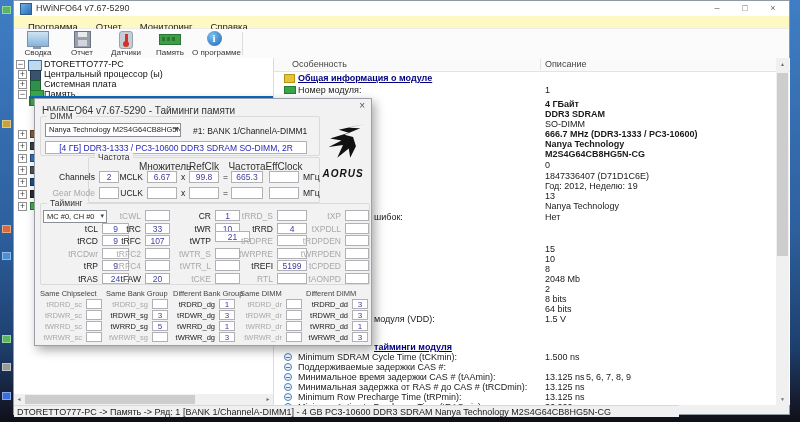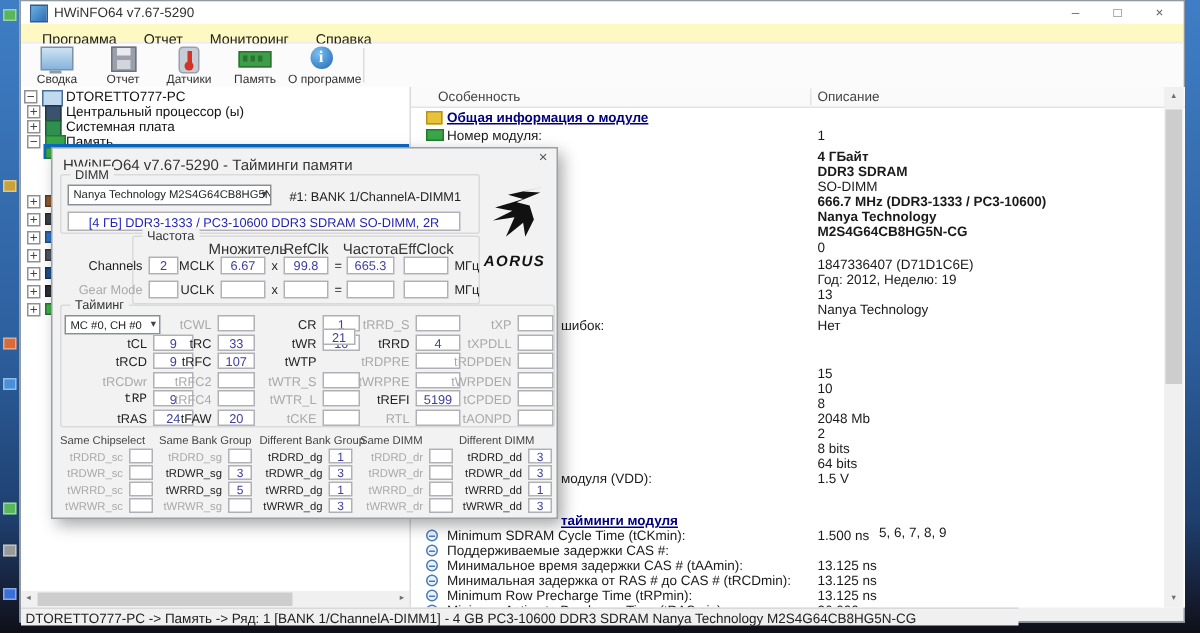--- a/index.html
+++ b/index.html
@@ -217,21 +217,21 @@
           <div class="dval" style="top: 226px;">2</div>
           <div class="dval" style="top: 236px;">8 bits</div>
           <div class="dval" style="top: 246px;">64 bits</div>
           <div class="dlab" style="left: 100px; top: 256px;">модуля (VDD):</div>
           <div class="dval" style="top: 256px;">1.5 V</div>
           <div class="ic-clock" style="left: 10px; top: 295px;"></div>
           <div class="dlab" style="left: 24px; top: 294px;">Minimum SDRAM Cycle Time (tCKmin):</div>
           <div class="dval" style="top: 294px;">1.500 ns</div>
           <div class="ic-clock" style="left: 10px; top: 305px;"></div>
           <div class="dlab" style="left: 24px; top: 304px;">Поддерживаемые задержки CAS #:</div>
-          <div class="dval" style="top: 292px; padding-left: 41px;">5, 6, 7, 8, 9</div>
+          <div class="dval" style="top: 314px; padding-left: 41px;">5, 6, 7, 8, 9</div>
           <div class="ic-clock" style="left: 10px; top: 315px;"></div>
           <div class="dlab" style="left: 24px; top: 314px;">Минимальное время задержки CAS # (tAAmin):</div>
           <div class="dval" style="top: 314px;">13.125 ns</div>
           <div class="ic-clock" style="left: 10px; top: 325px;"></div>
           <div class="dlab" style="left: 24px; top: 324px;">Минимальная задержка от RAS # до CAS # (tRCDmin):</div>
           <div class="dval" style="top: 324px;">13.125 ns</div>
           <div class="ic-clock" style="left: 10px; top: 335px;"></div>
           <div class="dlab" style="left: 24px; top: 334px;">Minimum Row Precharge Time (tRPmin):</div>
           <div class="dval" style="top: 334px;">13.125 ns</div>
           <div class="ic-clock" style="left: 10px; top: 345px;"></div>
@@ -309,42 +309,42 @@
           <div class="fld" style="left: 234px; top: 88px; width: 30px; height: 12px;"></div>
           <div class="lbl" style="left: 268px; top: 89px;">МГц</div>
         </div>
         <div id="timingbody" style="position: absolute; left: 0px; top: 0px;">
           <div class="tlbl" style="left: 21px; top: 125px;">tCL</div>
           <div class="fld" style="left: 67px; top: 124px; width: 27px; height: 11px;">9</div>
           <div class="tlbl" style="left: 21px; top: 137px;">tRCD</div>
           <div class="fld" style="left: 67px; top: 136px; width: 27px; height: 11px;">9</div>
           <div class="tlbl dis" style="left: 21px; top: 150px;">tRCDwr</div>
           <div class="fld" style="left: 67px; top: 149px; width: 27px; height: 11px;"></div>
-          <div class="tlbl" style="left: 21px; top: 162px; font-family: Liberation Mono, monospace;">tRP</div>
+          <div class="tlbl" style="left: 21px; top: 162px;">tRP</div>
           <div class="fld" style="left: 67px; top: 161px; width: 27px; height: 11px;">9</div>
           <div class="tlbl" style="left: 21px; top: 175px;">tRAS</div>
           <div class="fld" style="left: 67px; top: 174px; width: 27px; height: 11px;">24</div>
           <div class="tlbl dis" style="left: 64px; top: 112px;">tCWL</div>
           <div class="fld" style="left: 110px; top: 111px; width: 25px; height: 11px;"></div>
           <div class="tlbl" style="left: 64px; top: 125px;">tRC</div>
           <div class="fld" style="left: 110px; top: 124px; width: 25px; height: 11px;">33</div>
           <div class="tlbl" style="left: 64px; top: 137px;">tRFC</div>
           <div class="fld" style="left: 110px; top: 136px; width: 25px; height: 11px;">107</div>
           <div class="tlbl dis" style="left: 64px; top: 150px;">tRFC2</div>
           <div class="fld" style="left: 110px; top: 149px; width: 25px; height: 11px;"></div>
           <div class="tlbl dis" style="left: 64px; top: 162px;">tRFC4</div>
           <div class="fld" style="left: 110px; top: 161px; width: 25px; height: 11px;"></div>
           <div class="tlbl" style="left: 64px; top: 175px;">tFAW</div>
           <div class="fld" style="left: 110px; top: 174px; width: 25px; height: 11px;">20</div>
           <div class="tlbl" style="left: 134px; top: 112px;">CR</div>
           <div class="fld" style="left: 180px; top: 111px; width: 25px; height: 11px;">1</div>
           <div class="tlbl" style="left: 134px; top: 125px;">tWR</div>
           <div class="fld" style="left: 180px; top: 124px; width: 25px; height: 11px;">10</div>
           <div class="tlbl" style="left: 134px; top: 137px;">tWTP</div>
-          <div class="fld" style="left: 180px; top: 120px; width: 22px; height: 11px;">21</div>
+          <div class="fld" style="left: 180px; top: 132px; width: 35px; height: 11px;">21</div>
           <div class="tlbl dis" style="left: 134px; top: 150px;">tWTR_S</div>
           <div class="fld" style="left: 180px; top: 149px; width: 25px; height: 11px;"></div>
           <div class="tlbl dis" style="left: 134px; top: 162px;">tWTR_L</div>
           <div class="fld" style="left: 180px; top: 161px; width: 25px; height: 11px;"></div>
           <div class="tlbl dis" style="left: 134px; top: 175px;">tCKE</div>
           <div class="fld" style="left: 180px; top: 174px; width: 25px; height: 11px;"></div>
           <div class="tlbl dis" style="left: 196px; top: 112px;">tRRD_S</div>
           <div class="fld" style="left: 242px; top: 111px; width: 30px; height: 11px;"></div>
           <div class="tlbl" style="left: 196px; top: 125px;">tRRD</div>
           <div class="fld" style="left: 242px; top: 124px; width: 30px; height: 11px;">4</div>

